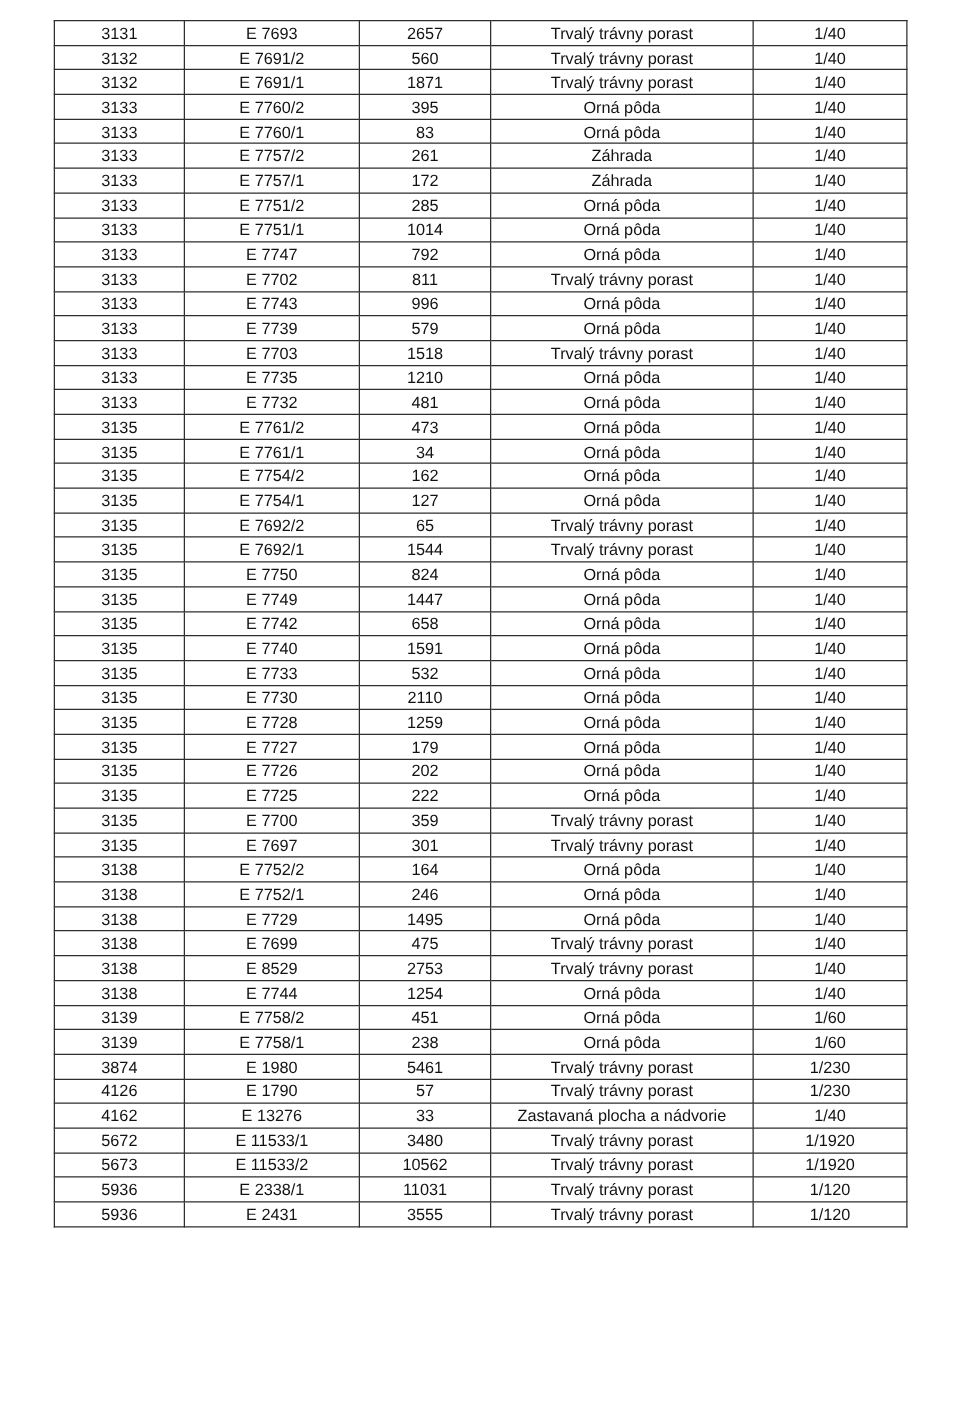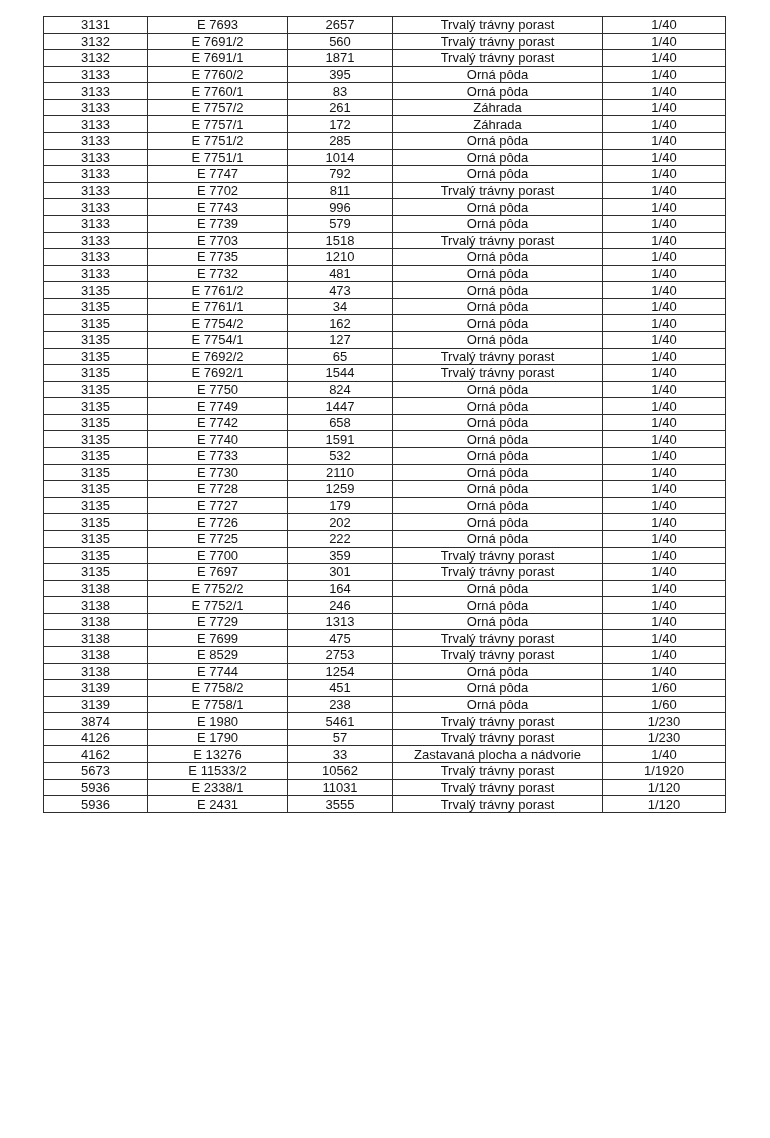--- a/index.html
+++ b/index.html
@@ -12,21 +12,21 @@
     background: #ffffff;
     position: relative;
     font-family: "Liberation Sans", sans-serif;
     overflow: hidden;
   }
   .doc-table {
     position: absolute;
     left: 43px;
     top: 16px;
     width: 682px;
-    height: 797px;
+    height: 966px;
     border-collapse: collapse;
     table-layout: fixed;
   }
   .doc-table td {
     border: 1px solid #2e2e2e;
     text-align: center;
     vertical-align: middle;
     font-size: 13px;
     line-height: 1;
     color: #121212;
@@ -296,21 +296,21 @@
       <tr>
         <td>3138</td>
         <td>E 7752/1</td>
         <td>246</td>
         <td>Orná pôda</td>
         <td>1/40</td>
       </tr>
       <tr>
         <td>3138</td>
         <td>E 7729</td>
-        <td>1313</td>
+        <td>1495</td>
         <td>Orná pôda</td>
         <td>1/40</td>
       </tr>
       <tr>
         <td>3138</td>
         <td>E 7699</td>
         <td>475</td>
         <td>Trvalý trávny porast</td>
         <td>1/40</td>
       </tr>
@@ -357,20 +357,27 @@
         <td>1/230</td>
       </tr>
       <tr>
         <td>4162</td>
         <td>E 13276</td>
         <td>33</td>
         <td>Zastavaná plocha a nádvorie</td>
         <td>1/40</td>
       </tr>
       <tr>
+        <td>5672</td>
+        <td>E 11533/1</td>
+        <td>3480</td>
+        <td>Trvalý trávny porast</td>
+        <td>1/1920</td>
+      </tr>
+      <tr>
         <td>5673</td>
         <td>E 11533/2</td>
         <td>10562</td>
         <td>Trvalý trávny porast</td>
         <td>1/1920</td>
       </tr>
       <tr>
         <td>5936</td>
         <td>E 2338/1</td>
         <td>11031</td>

